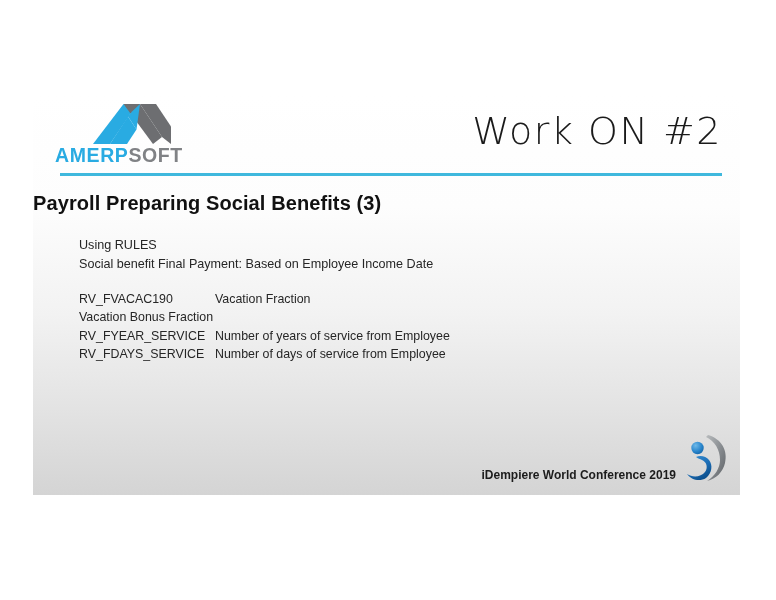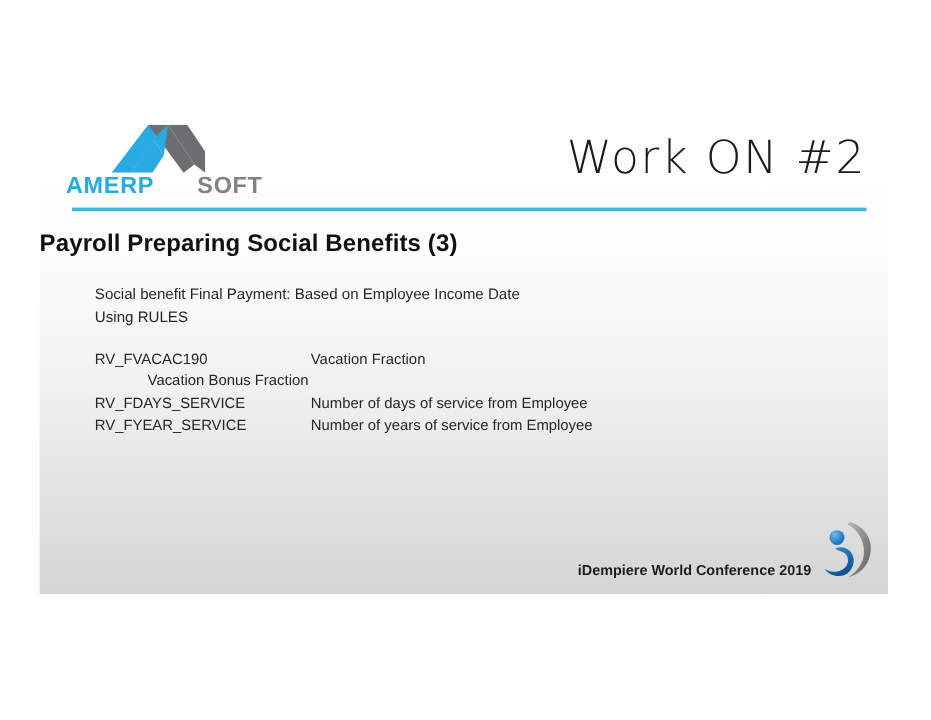--- a/index.html
+++ b/index.html
@@ -46,21 +46,21 @@
     left: 0px;
     top: 42px;
     width: 190px;
     font-size: 19.5px;
     font-weight: bold;
     letter-spacing: 0.6px;
     line-height: 1;
     white-space: nowrap;
   }
   .wm-amerp { color: #29abe2; text-align: center; }
-  .wm-soft  { color: #808285; margin-left: 36px; }
+  .wm-soft  { color: #808285; }
 
   #deck-title {
     position: absolute;
     right: 18px;
     top: 14px;
     font-family: "DejaVu Sans", sans-serif;
     font-weight: 300;
     font-size: 38px;
     color: #1a1a1a;
     letter-spacing: 1.5px;
@@ -114,21 +114,20 @@
     align-items: center;
     line-height: 18.3px;
   }
   .rule-term {
     width: 136px;
     flex: 0 0 136px;
     white-space: nowrap;
   }
   .rule-desc {
     flex: 1 1 auto;
-    margin-left: 44px;
   }
   .rule-desc-cont {
     padding-left: 12px;
   }
 
   
   #footer-text {
     position: absolute;
     right: 64px;
     bottom: 13px;
@@ -161,44 +160,44 @@
     <div id="brand-wordmark"><span class="wm-amerp">AMERP</span><span class="wm-soft">SOFT</span></div>
   </div>
 
   <div id="deck-title">Work ON #2</div>
 
   <div id="header-rule"></div>
 
   <div id="slide-title">Payroll Preparing Social Benefits (3)</div>
 
   <div id="intro">
+    <div class="intro-line">Using RULES</div>
     <div class="intro-line">Social benefit Final Payment: Based on Employee Income Date</div>
-    <div class="intro-line">Using RULES</div>
   </div>
 
   <div id="rules-table">
 
     <div class="rule-row">
       <div class="rule-term">RV_FVACAC190</div>
       <div class="rule-desc">Vacation Fraction</div>
     </div>
 
     <div class="rule-row">
       <div class="rule-desc">Vacation Bonus Fraction</div>
     </div>
 
 
     <div class="rule-row">
+      <div class="rule-term">RV_FYEAR_SERVICE</div>
+      <div class="rule-desc">Number of years of service from Employee</div>
+    </div>
+
+    <div class="rule-row">
       <div class="rule-term">RV_FDAYS_SERVICE</div>
       <div class="rule-desc">Number of days of service from Employee</div>
-    </div>
-
-    <div class="rule-row">
-      <div class="rule-term">RV_FYEAR_SERVICE</div>
-      <div class="rule-desc">Number of years of service from Employee</div>
     </div>
 
   </div>
 
   <div id="footer-text">iDempiere World Conference 2019</div>
 
   <svg id="idempiere-logo" viewBox="0 0 46 52">
     <defs>
       <linearGradient id="swoosh-grad" x1="0" y1="0" x2="1" y2="1">
         <stop offset="0%" stop-color="#b9bcbe"></stop>

